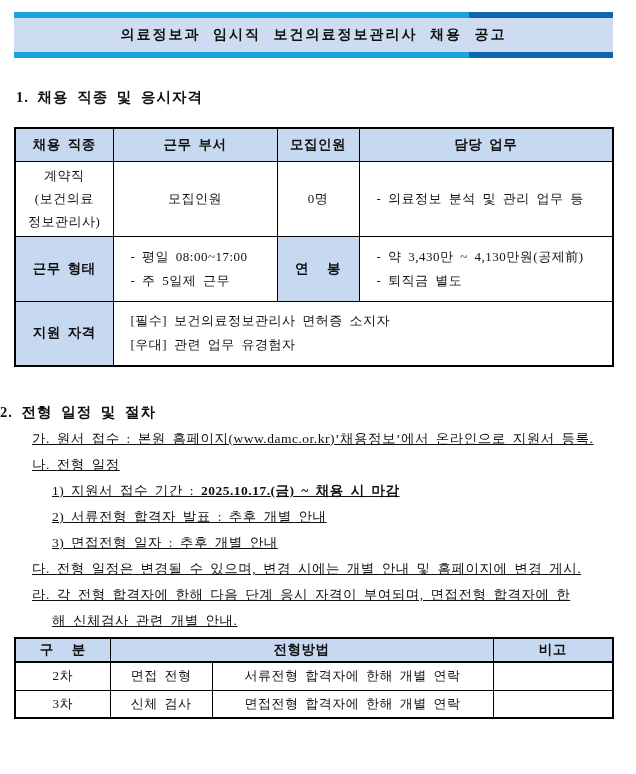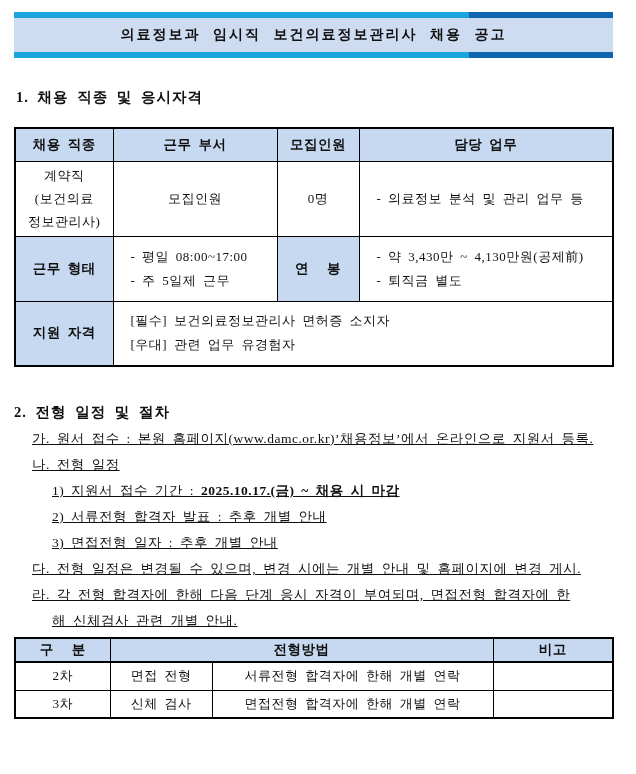--- a/index.html
+++ b/index.html
@@ -24,21 +24,21 @@
     letter-spacing:2px; word-spacing:7px;
     color:#101010;
   }
   
   .sec-heading {
     margin:31px 0 0 16px;
     font-size:14.5px; font-weight:bold;
     letter-spacing:1px; word-spacing:4px;
     line-height:17px;
   }
-  .sec-heading.second { margin-top:37px; margin-left:14px; }
+  .sec-heading.second { margin-top:37px; margin-left:0; }
   
   table {
     border-collapse:collapse; table-layout:fixed;
     margin-left:14px;
     border:2px solid #000;
   }
   td {
     border:1px solid #000;
     font-size:13px;
     text-align:center; vertical-align:middle;

